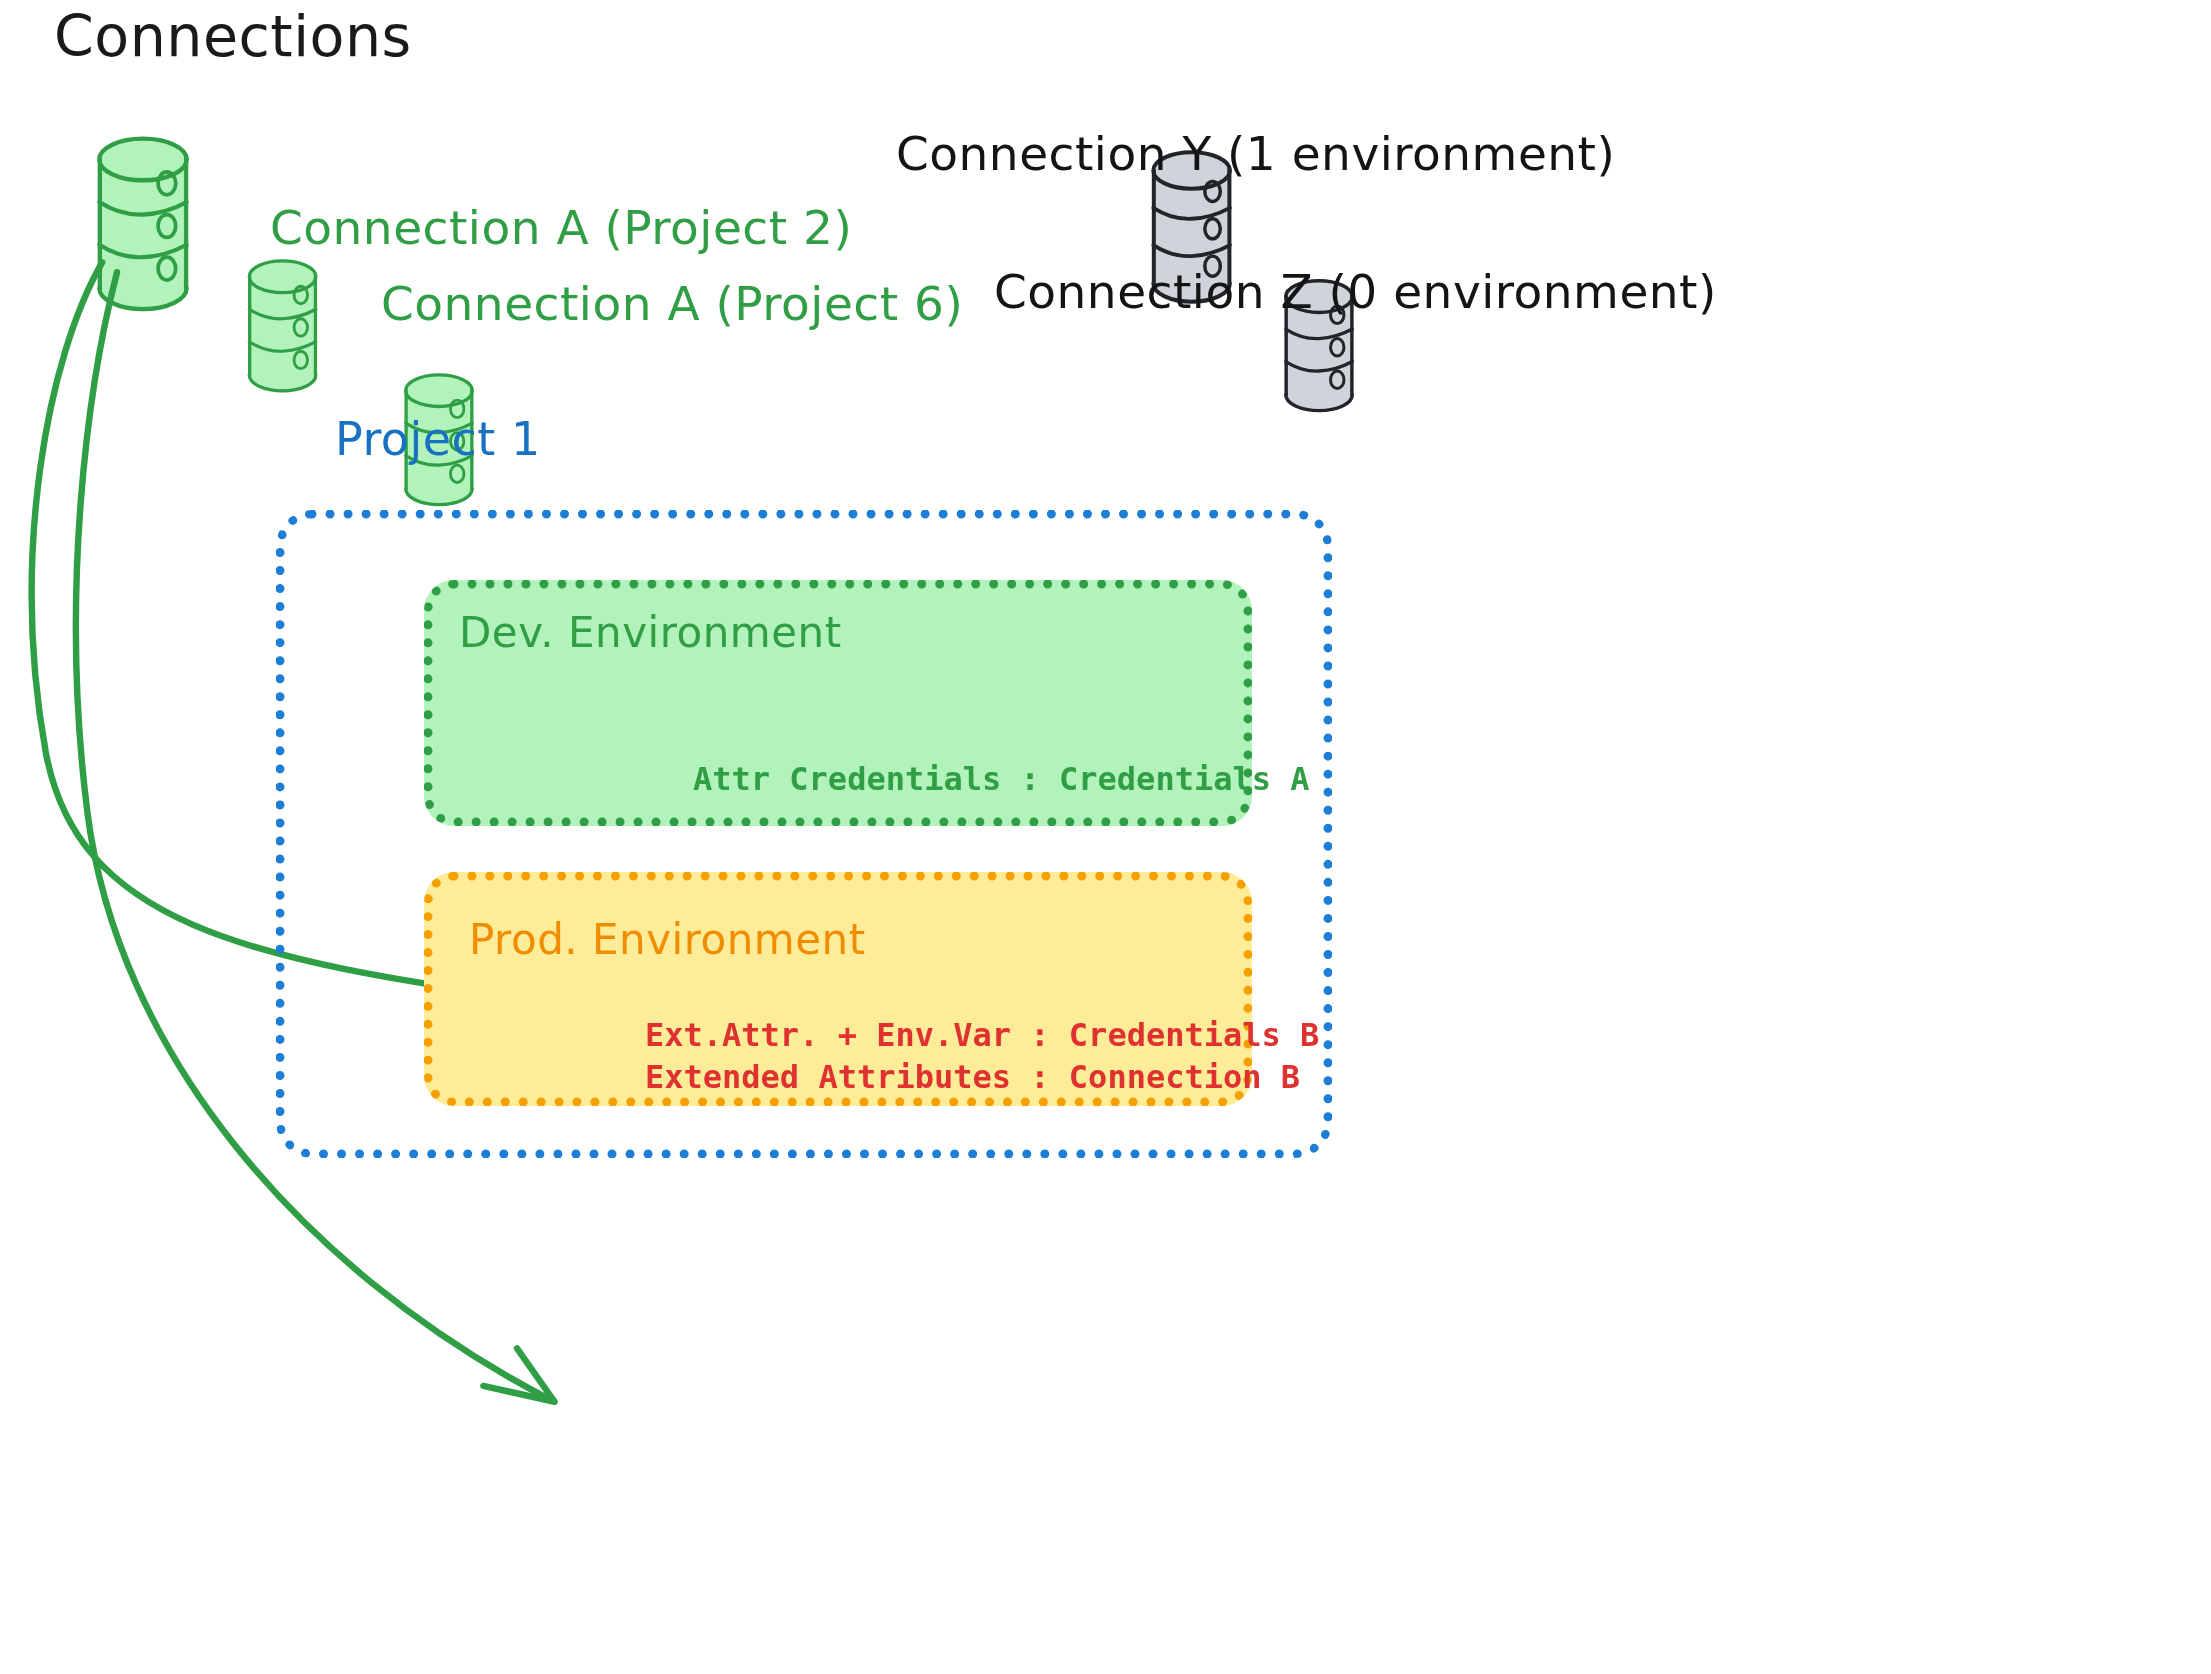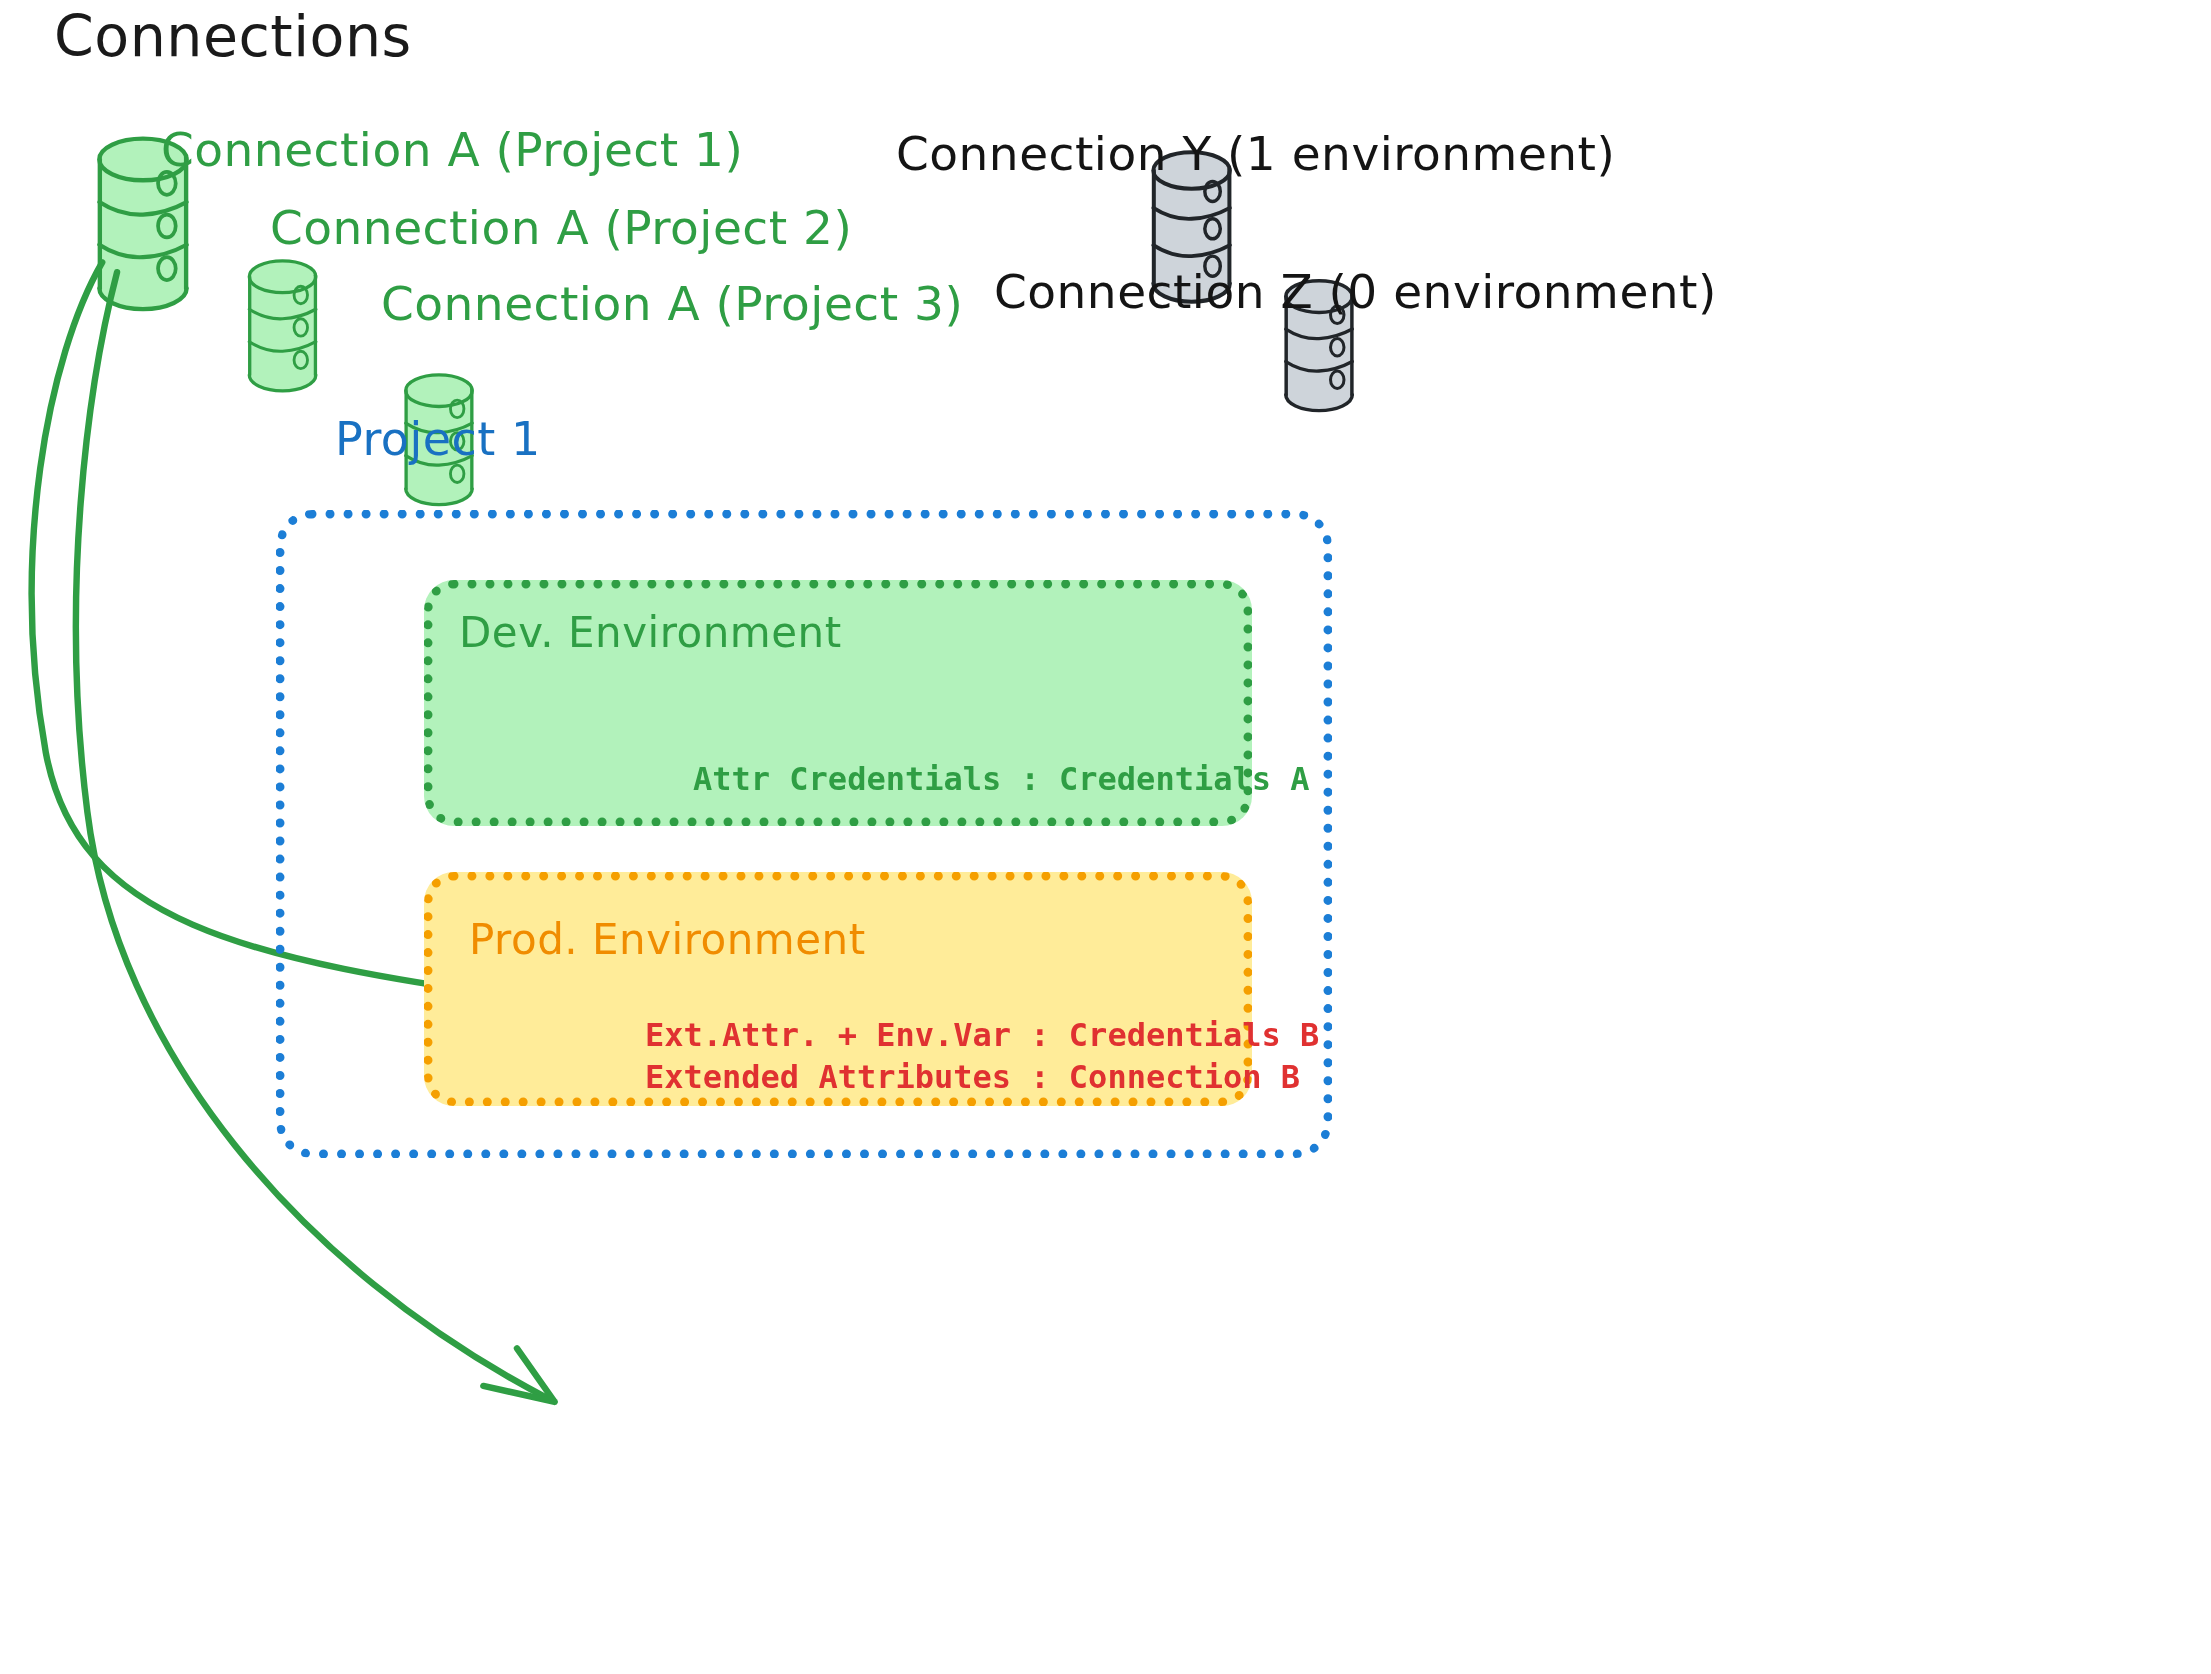--- a/index.html
+++ b/index.html
@@ -194,25 +194,24 @@
     </g>
 
     <g>
       <path d="M118,275 C 88,390 60,600 88,820 C 118,1060 300,1280 552,1412" fill="none" stroke="#2f9e44" stroke-width="6.5" stroke-linecap="round"></path>
       <path d="M560,1416 L 488,1400 M560,1416 L 522,1362" fill="none" stroke="#2f9e44" stroke-width="6.5" stroke-linecap="round"></path>
     </g>
   </svg>
 
   <div class="hand-text" id="title-connections">Connections</div>
 
-  <div class="hand-text label-green" id="lbl-conn-a1">Connection A (Project 1)</div>
 
   <div class="hand-text label-green" id="lbl-conn-a2">Connection A (Project 2)</div>
 
-  <div class="hand-text label-green" id="lbl-conn-a3">Connection A (Project 3)</div>
+  <div class="hand-text label-green" id="lbl-conn-a3">Connection A (Project 6)</div>
 
   <div class="hand-text label-black" id="lbl-conn-y">Connection Y (1 environment)</div>
 
   <div class="hand-text label-black" id="lbl-conn-z">Connection Z (0 environment)</div>
 
   <div class="hand-text" id="title-project1">Project 1</div>
 
   <div id="project-box"></div>
 
   <div class="env-box" id="dev-box"></div>

